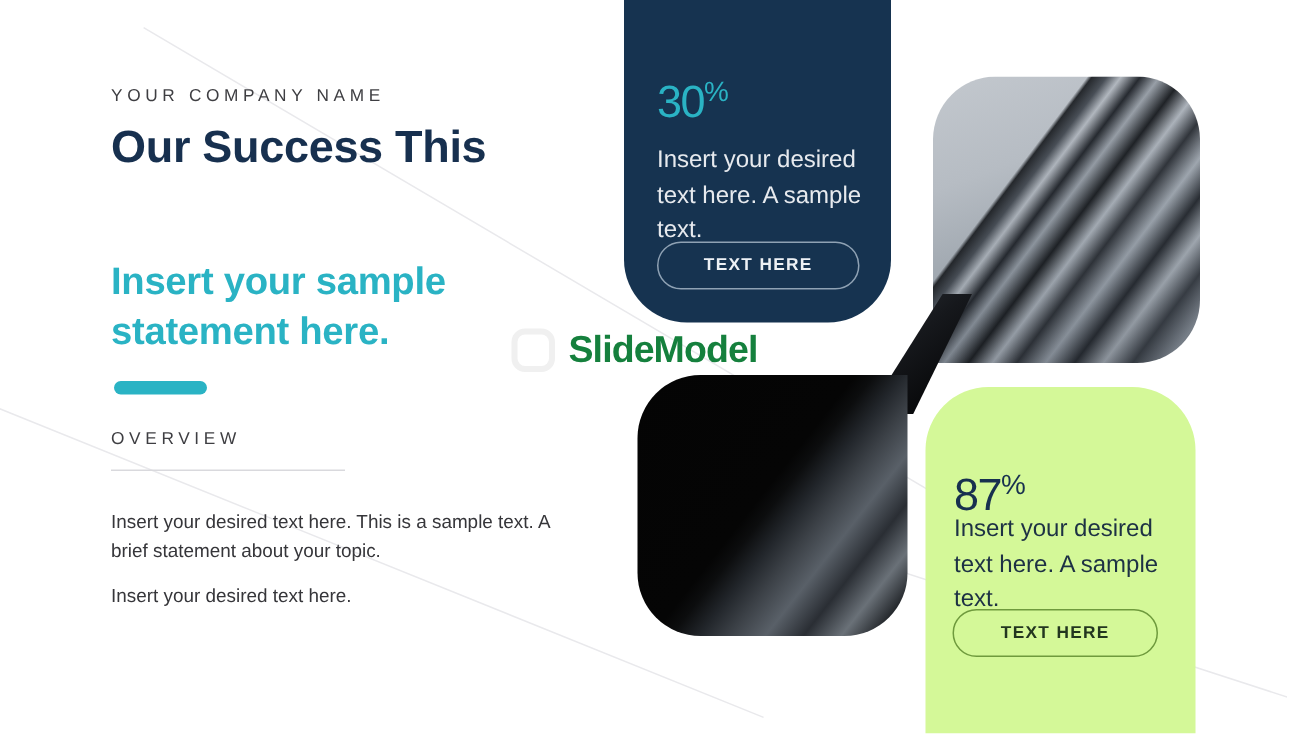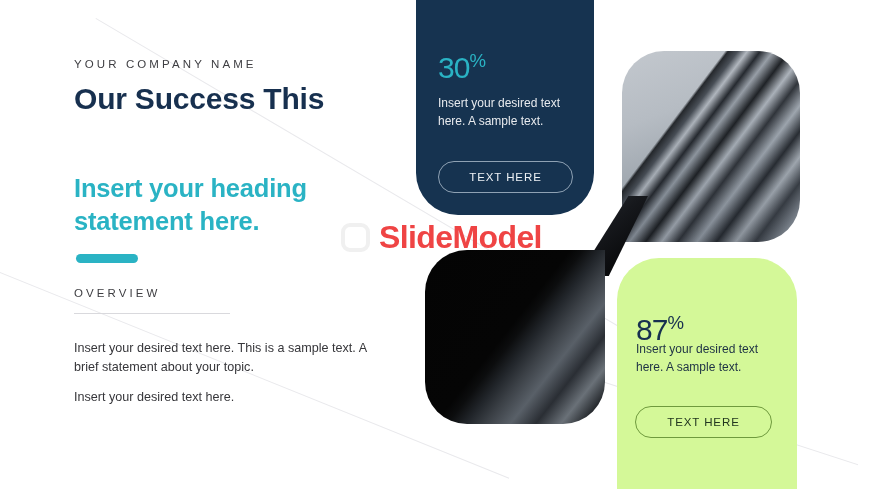--- a/index.html
+++ b/index.html
@@ -112,23 +112,23 @@
     pointer-events: none;
   }
   .wm-logo {
     width: 29px;
     height: 29px;
     border: 4.5px solid #f0f0f0;
     border-radius: 9px;
     box-sizing: border-box;
   }
   .wm-text {
-    font-size: 32px;
+    font-size: 25px;
     font-weight: bold;
-    color: #ef4444;
+    color: #15803d;
     letter-spacing: -0.6px;
   }
 
   
   .card {
     position: absolute;
     box-sizing: border-box;
   }
 
   
@@ -170,21 +170,21 @@
   }
   .card-green .stat-value {
     left: 19px;
     top: 56px;
     font-size: 30px;
     color: #17304f;
   }
 
   .stat-desc {
     position: absolute;
-    font-size: 12px;
+    font-size: 16px;
     line-height: 1.48;
     width: 142px;
   }
   .card-navy .stat-desc {
     left: 22px;
     top: 101px;
     color: #e7eaee;
   }
   .card-green .stat-desc {
     left: 19px;
@@ -197,20 +197,21 @@
     height: 32px;
     border-radius: 17px;
     background: transparent;
     font-size: 11.5px;
     letter-spacing: 0.9px;
     display: flex;
     align-items: center;
     justify-content: center;
     cursor: pointer;
     font-family: "Liberation Sans", sans-serif;
+    font-weight: bold;
   }
   .card-navy .pill-btn {
     left: 22px;
     top: 167px;
     width: 135px;
     border: 1px solid #8fa2b4;
     color: #edf1f5;
   }
   .card-green .pill-btn {
     left: 18px;
@@ -264,21 +265,21 @@
 
   <div class="guide guide-a"></div>
   <div class="guide guide-b"></div>
   <div class="guide guide-c"></div>
 
   <div class="left-col">
     <div class="company-name">YOUR COMPANY NAME</div>
     <h1 class="title">Our Success This</h1>
   </div>
 
-  <div class="heading-statement">Insert your heading statement here.</div>
+  <div class="heading-statement">Insert your sample statement here.</div>
 
   <div class="teal-bar"></div>
 
   <div class="overview-label">OVERVIEW</div>
   <div class="overview-rule"></div>
 
   <p class="overview-p overview-p2">Insert your desired text here.</p>
   <p class="overview-p overview-p1">Insert your desired text here. This is a sample text. A brief statement about your topic.</p>
 
   <div class="watermark">

